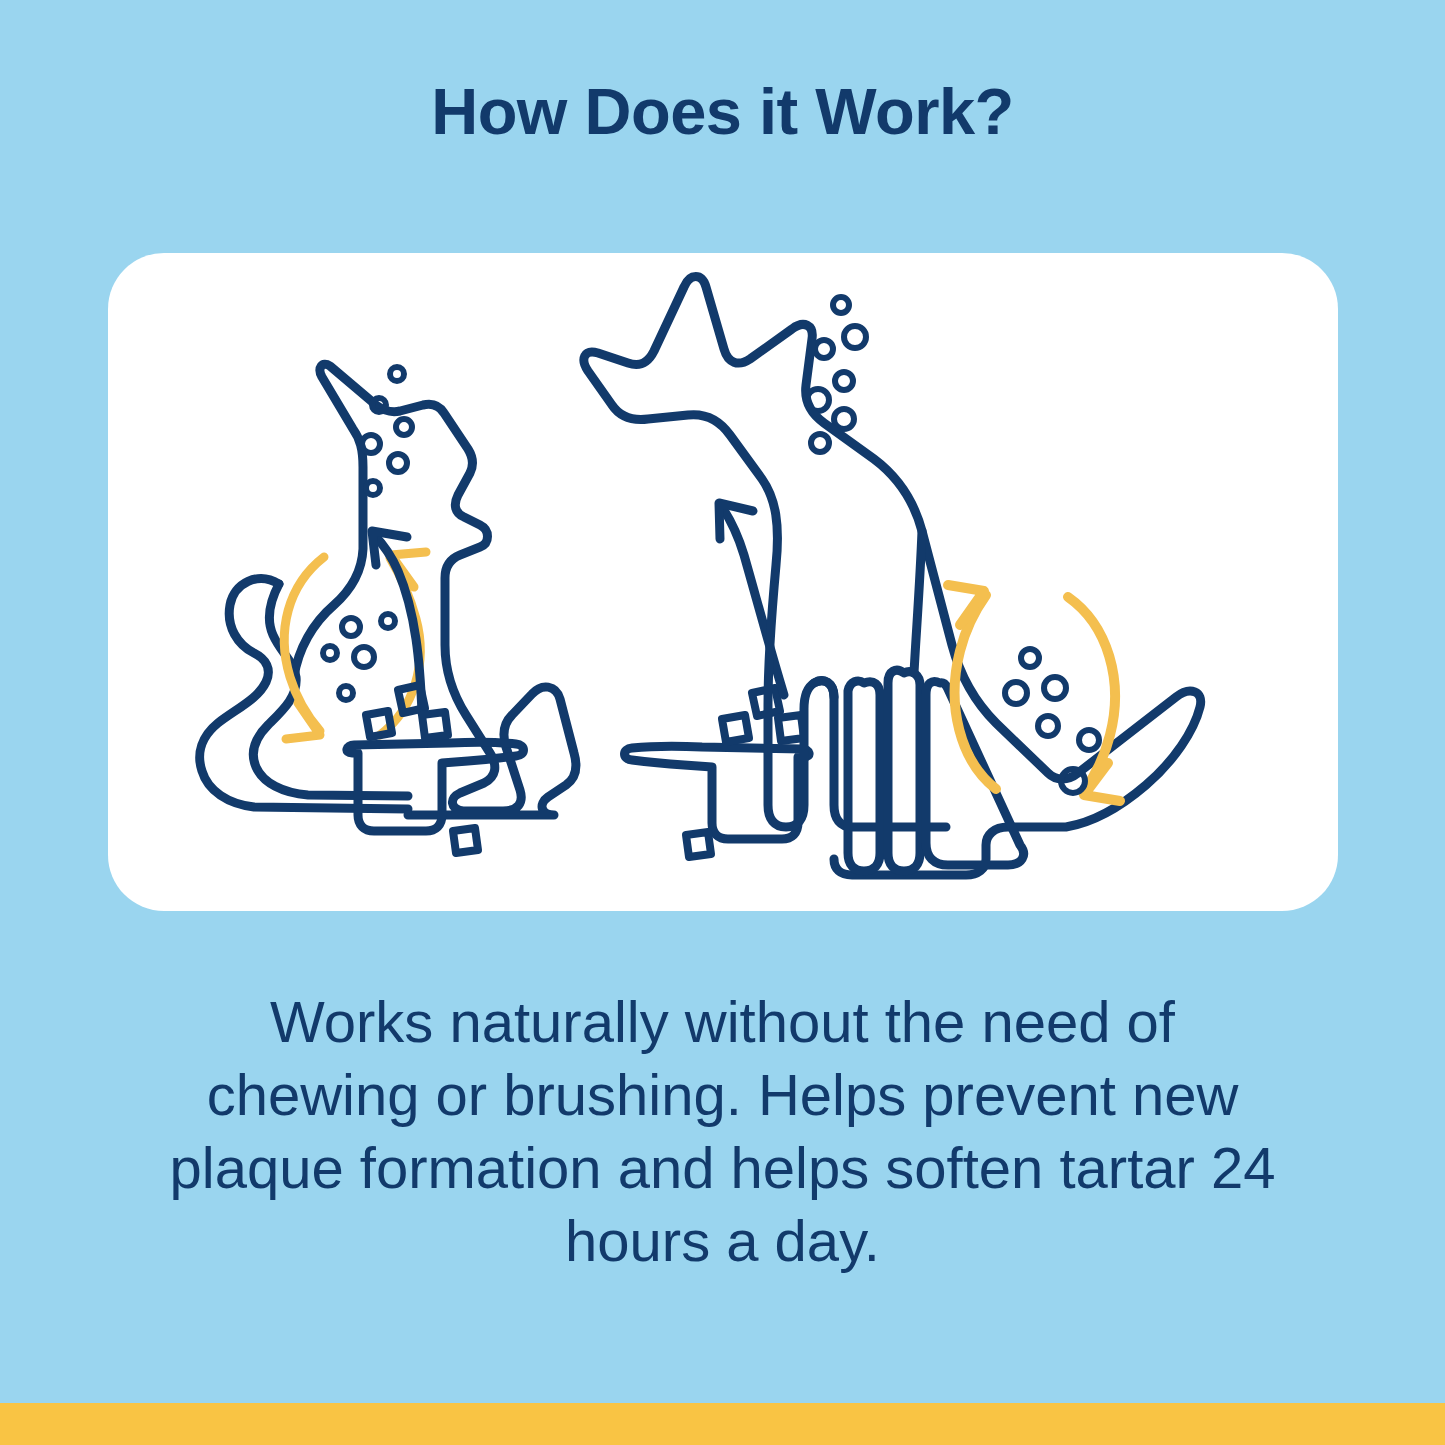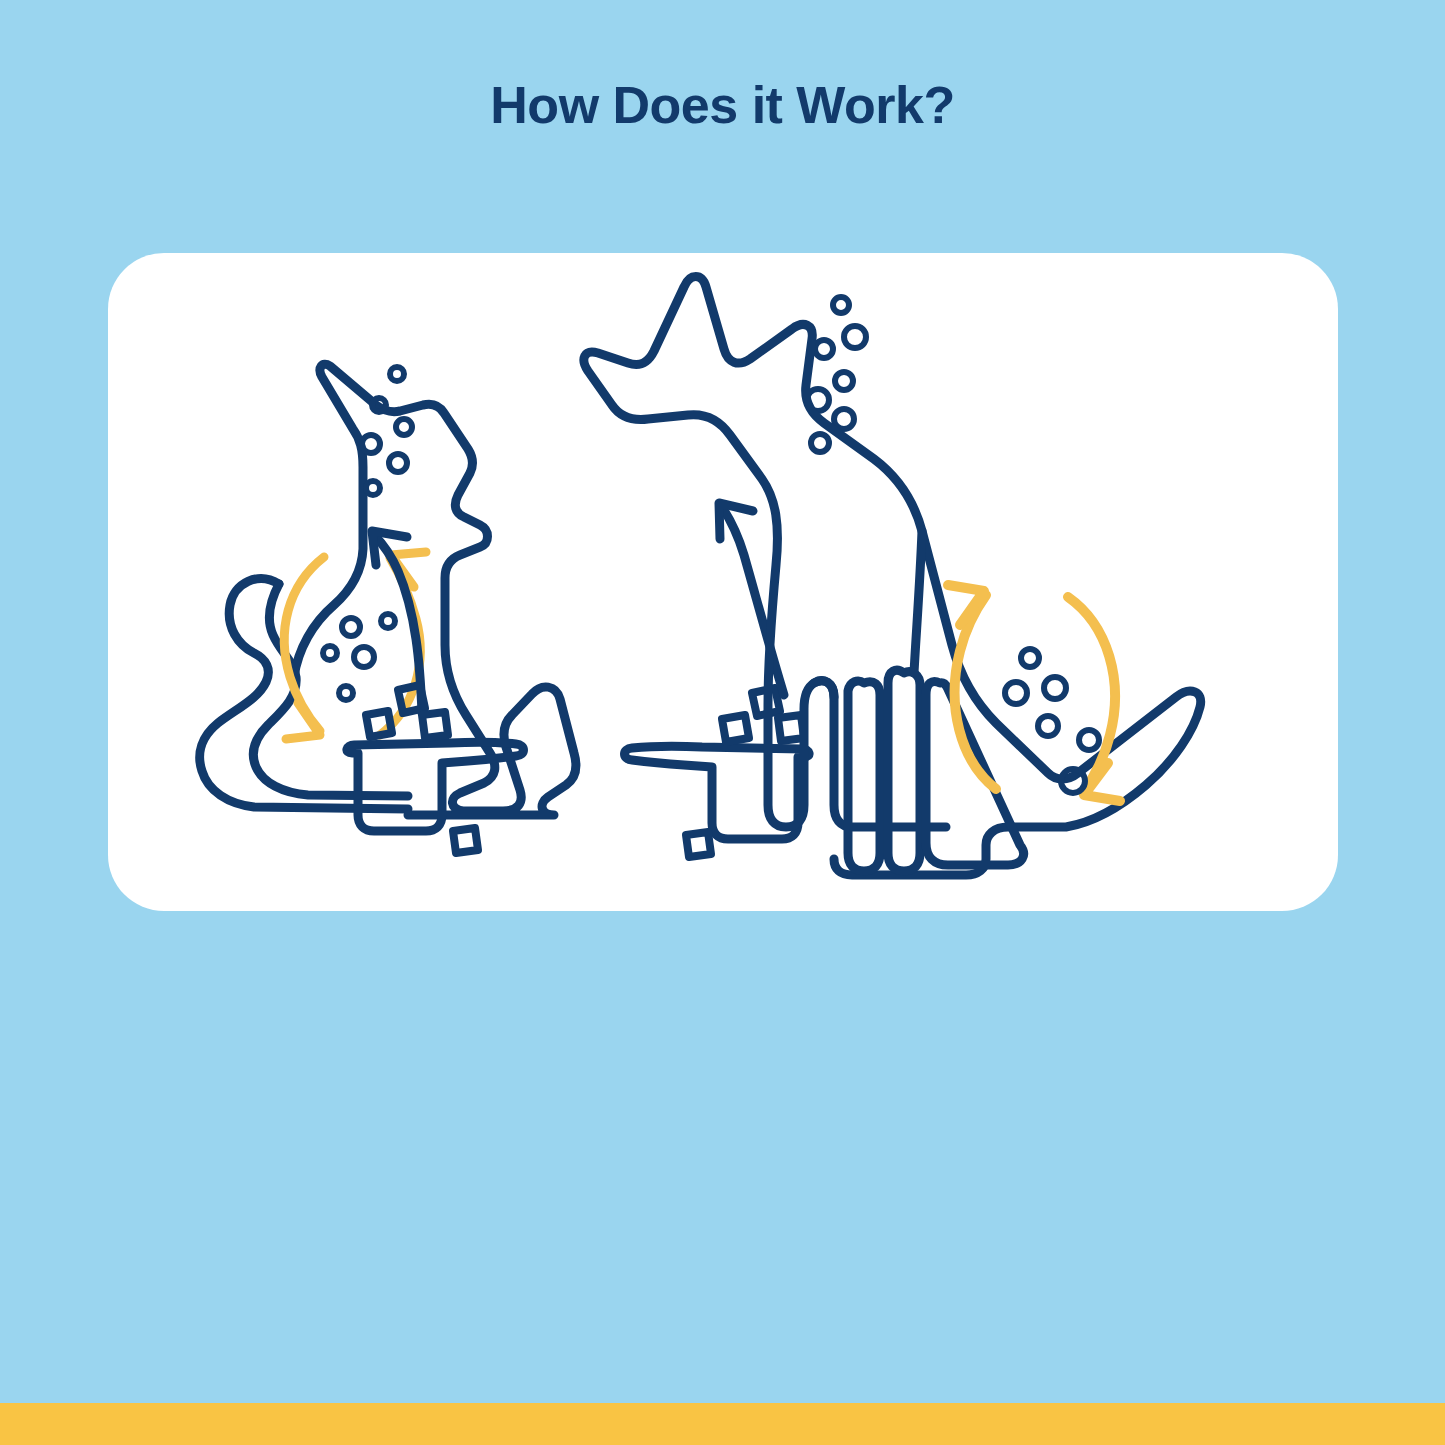--- a/index.html
+++ b/index.html
@@ -22,21 +22,21 @@
     background: #9ad5ef;
   }
 
   
   .title {
     position: absolute;
     top: 78px;
     left: 0;
     width: 1445px;
     text-align: center;
-    font-size: 52px;
+    font-size: 65px;
     font-weight: bold;
     letter-spacing: -0.5px;
     color: #123a6b;
     line-height: 1.05;
   }
 
   
   .illus-card {
     position: absolute;
     left: 108px;
@@ -330,16 +330,17 @@
           <circle cx="947" cy="435" r="11"></circle>
           <circle cx="940" cy="473" r="10"></circle>
           <circle cx="981" cy="487" r="10"></circle>
           <circle cx="965" cy="528" r="12"></circle>
         </g>
 
       </g>
     </svg>
   </div>
 
+  <div class="caption">Works naturally without the need of chewing or brushing. Helps prevent new plaque formation and helps soften tartar 24 hours a day.</div>
 
   <div class="bottom-bar"></div>
 
 </div>
 
 </body></html>

